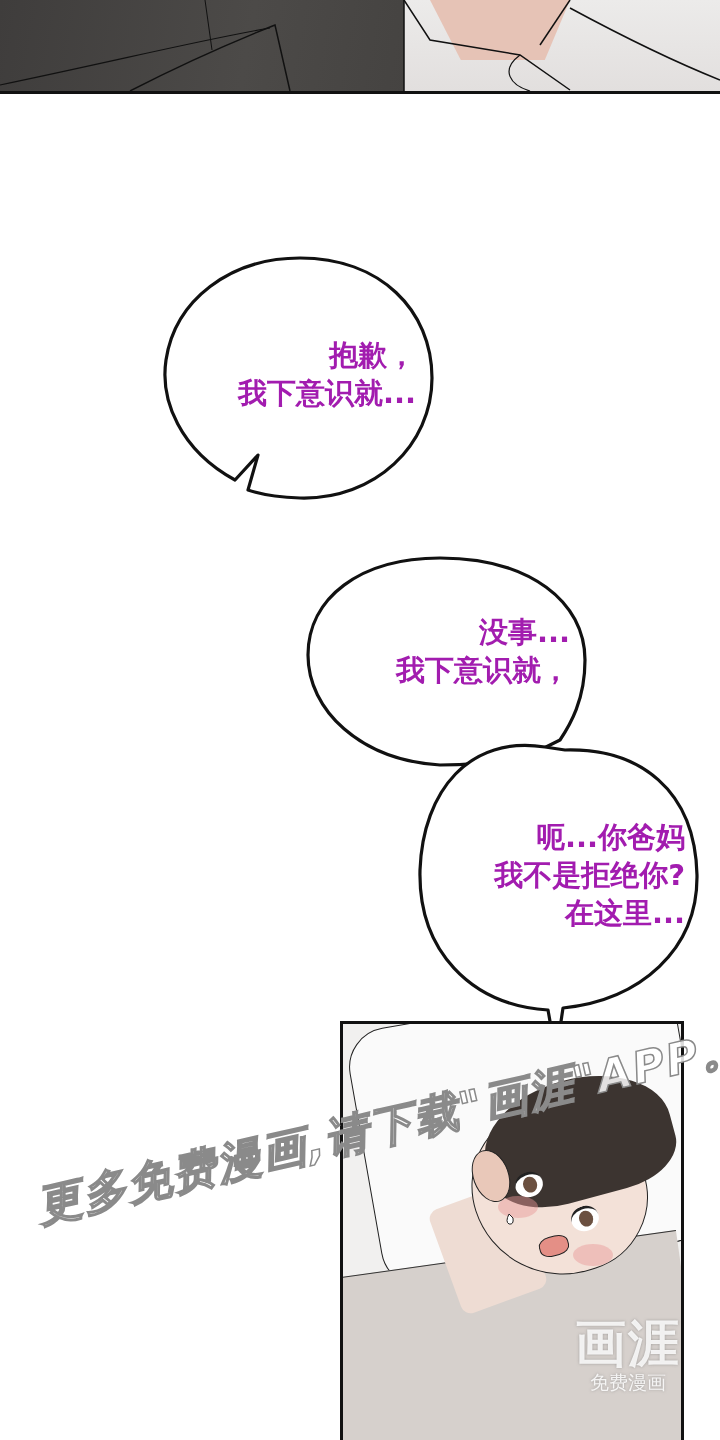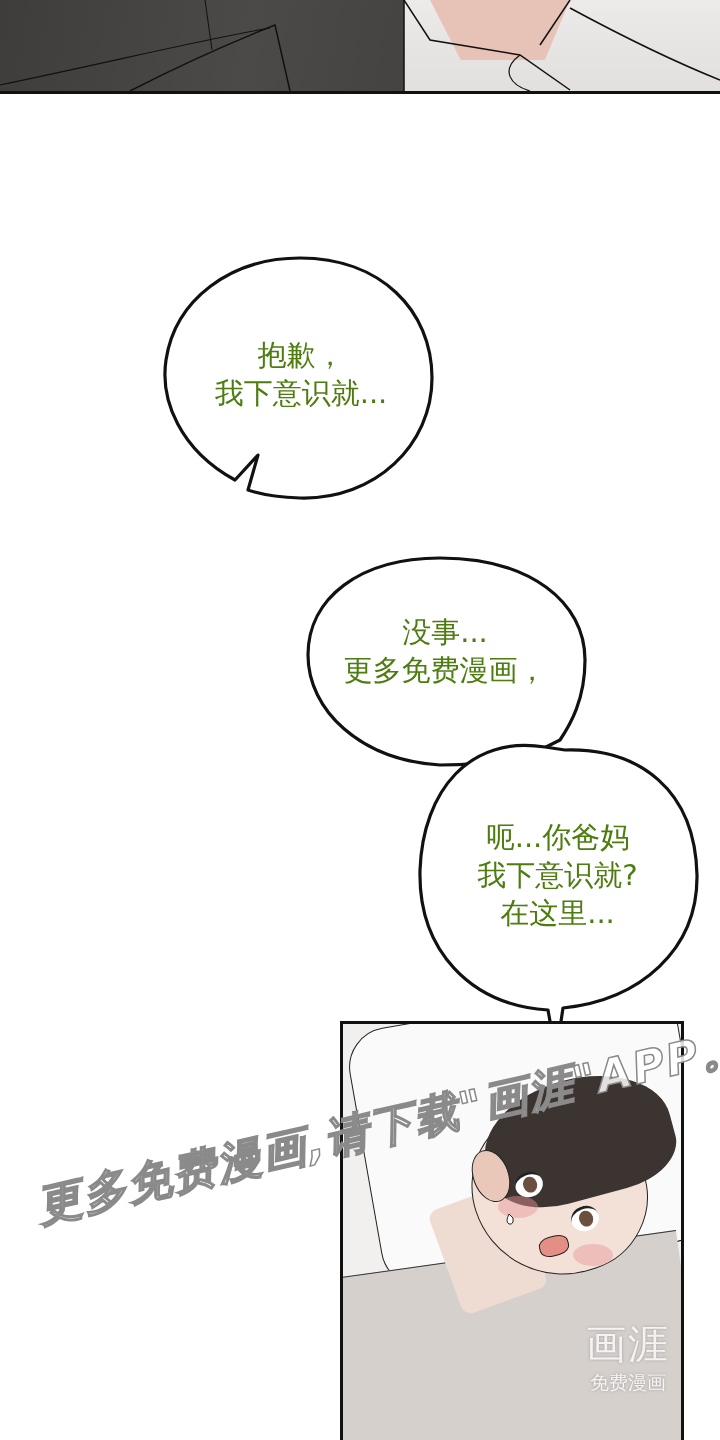--- a/index.html
+++ b/index.html
@@ -14,26 +14,26 @@
       border-bottom: 3px solid #111;
       background: #4a4847;
     }
     #top-panel .dark-coat { position:absolute; left:0; top:0; width:410px; height:91px; background: linear-gradient(100deg,#3f3d3c 0%, #4c4a48 60%, #454341 100%); }
     #top-panel .shirt { position:absolute; left:404px; top:0; width:316px; height:91px; background: linear-gradient(180deg,#ecebea 0%, #e2dfde 100%); }
     #top-panel .skin { position:absolute; left:430px; top:0; width:140px; height:60px; background:#e6c3b6; clip-path: polygon(0 0,100% 0,82% 100%,22% 100%); }
 
     svg.bubbles { position:absolute; left:0; top:0; width:720px; height:1440px; pointer-events:none; }
     .bubble-text {
       position: absolute;
-      text-align: center;
+      text-align: right;
       font-family: "DejaVu Sans", sans-serif;
-      font-weight: normal;
+      font-weight: bold;
       font-size: 29px;
       line-height: 38px;
-      color: #4d7c0f;
+      color: #a21caf;
       white-space: pre;
     }
 
     #bottom-panel {
       left: 340px; top: 1021px; width: 344px; height: 430px;
       border: 3px solid #111;
       box-sizing: border-box;
       background: #f1f0ef;
     }
     .pillow { position:absolute; background:#fafafa; border:1.5px solid #222; border-radius: 40px; }
@@ -53,21 +53,21 @@
       font-family: "DejaVu Sans", sans-serif; font-size: 44px; font-style: italic; font-weight: bold;
       color: rgba(255,255,255,0.85);
       -webkit-text-stroke: 1.5px #8a8a8a;
       white-space: nowrap; letter-spacing: 2px;
     }
     .wm-logo {
       position:absolute; left:572px; top:1320px; width:112px;
       text-align:center; color: rgba(255,255,255,0.85);
       font-family: "DejaVu Sans", sans-serif;
     }
-    .wm-logo .big { font-size: 40px; font-weight: normal; line-height: 48px; letter-spacing: 2px; text-shadow: 0 0 3px rgba(120,120,120,.6); }
+    .wm-logo .big { font-size: 51px; font-weight: bold; line-height: 48px; letter-spacing: 2px; text-shadow: 0 0 3px rgba(120,120,120,.6); }
     .wm-logo .small { font-size: 19px; line-height: 28px; text-shadow: 0 0 3px rgba(120,120,120,.6); }
   </style>
 </head>
 <body>
 
 <div id="top-panel" class="panel">
   <div class="dark-coat"></div>
   <div class="shirt"></div>
   <div class="skin"></div>
   <svg width="720" height="91" style="position:absolute;left:0;top:0">
@@ -87,23 +87,23 @@
   <path d="M235 480 C180 450 160 400 166 360 C175 300 230 258 300 258 C380 258 432 310 432 378 C432 445 375 500 300 498 C275 497 260 494 248 490 L258 455 Z" fill="#ffffff" stroke="#111" stroke-width="3.2" stroke-linejoin="round"></path>
 
   <path d="M546 747 C520 760 480 765 440 765 C360 760 308 710 308 655 C308 598 360 558 440 558 C530 558 585 602 585 660 C585 700 570 725 560 740 Z" fill="#ffffff" stroke="#111" stroke-width="3.2" stroke-linejoin="round"></path>
 
   <path d="M545 747 C470 735 423 790 420 870 C418 950 470 1005 548 1010 L556 1055 L563 1008 C640 1000 698 950 697 875 C695 790 640 748 565 750 Z" fill="#ffffff" stroke="#111" stroke-width="3.2" stroke-linejoin="round"></path>
 </svg>
 
 <div class="bubble-text" style="left:186px; top:336px; width:230px;">抱歉，
 我下意识就...</div>
 <div class="bubble-text" style="left:320px; top:613px; width:250px;">没事...
-更多免费漫画，</div>
+我下意识就，</div>
 <div class="bubble-text" style="left:430px; top:818px; width:255px;">呃...你爸妈
-我下意识就?
+我不是拒绝你?
 在这里...</div>
 
 <div id="bottom-panel" class="panel">
   <div class="pillow" style="left:20px; top:-20px; width:330px; height:260px; transform:rotate(-10deg);"></div>
   <div class="shirt2"></div>
   <div class="neck"></div>
   <div class="head"></div>
   <div class="hair"></div>
   <div class="ear"></div>
   <div class="eye" style="left:172px; top:148px; transform:rotate(-20deg);"></div>

